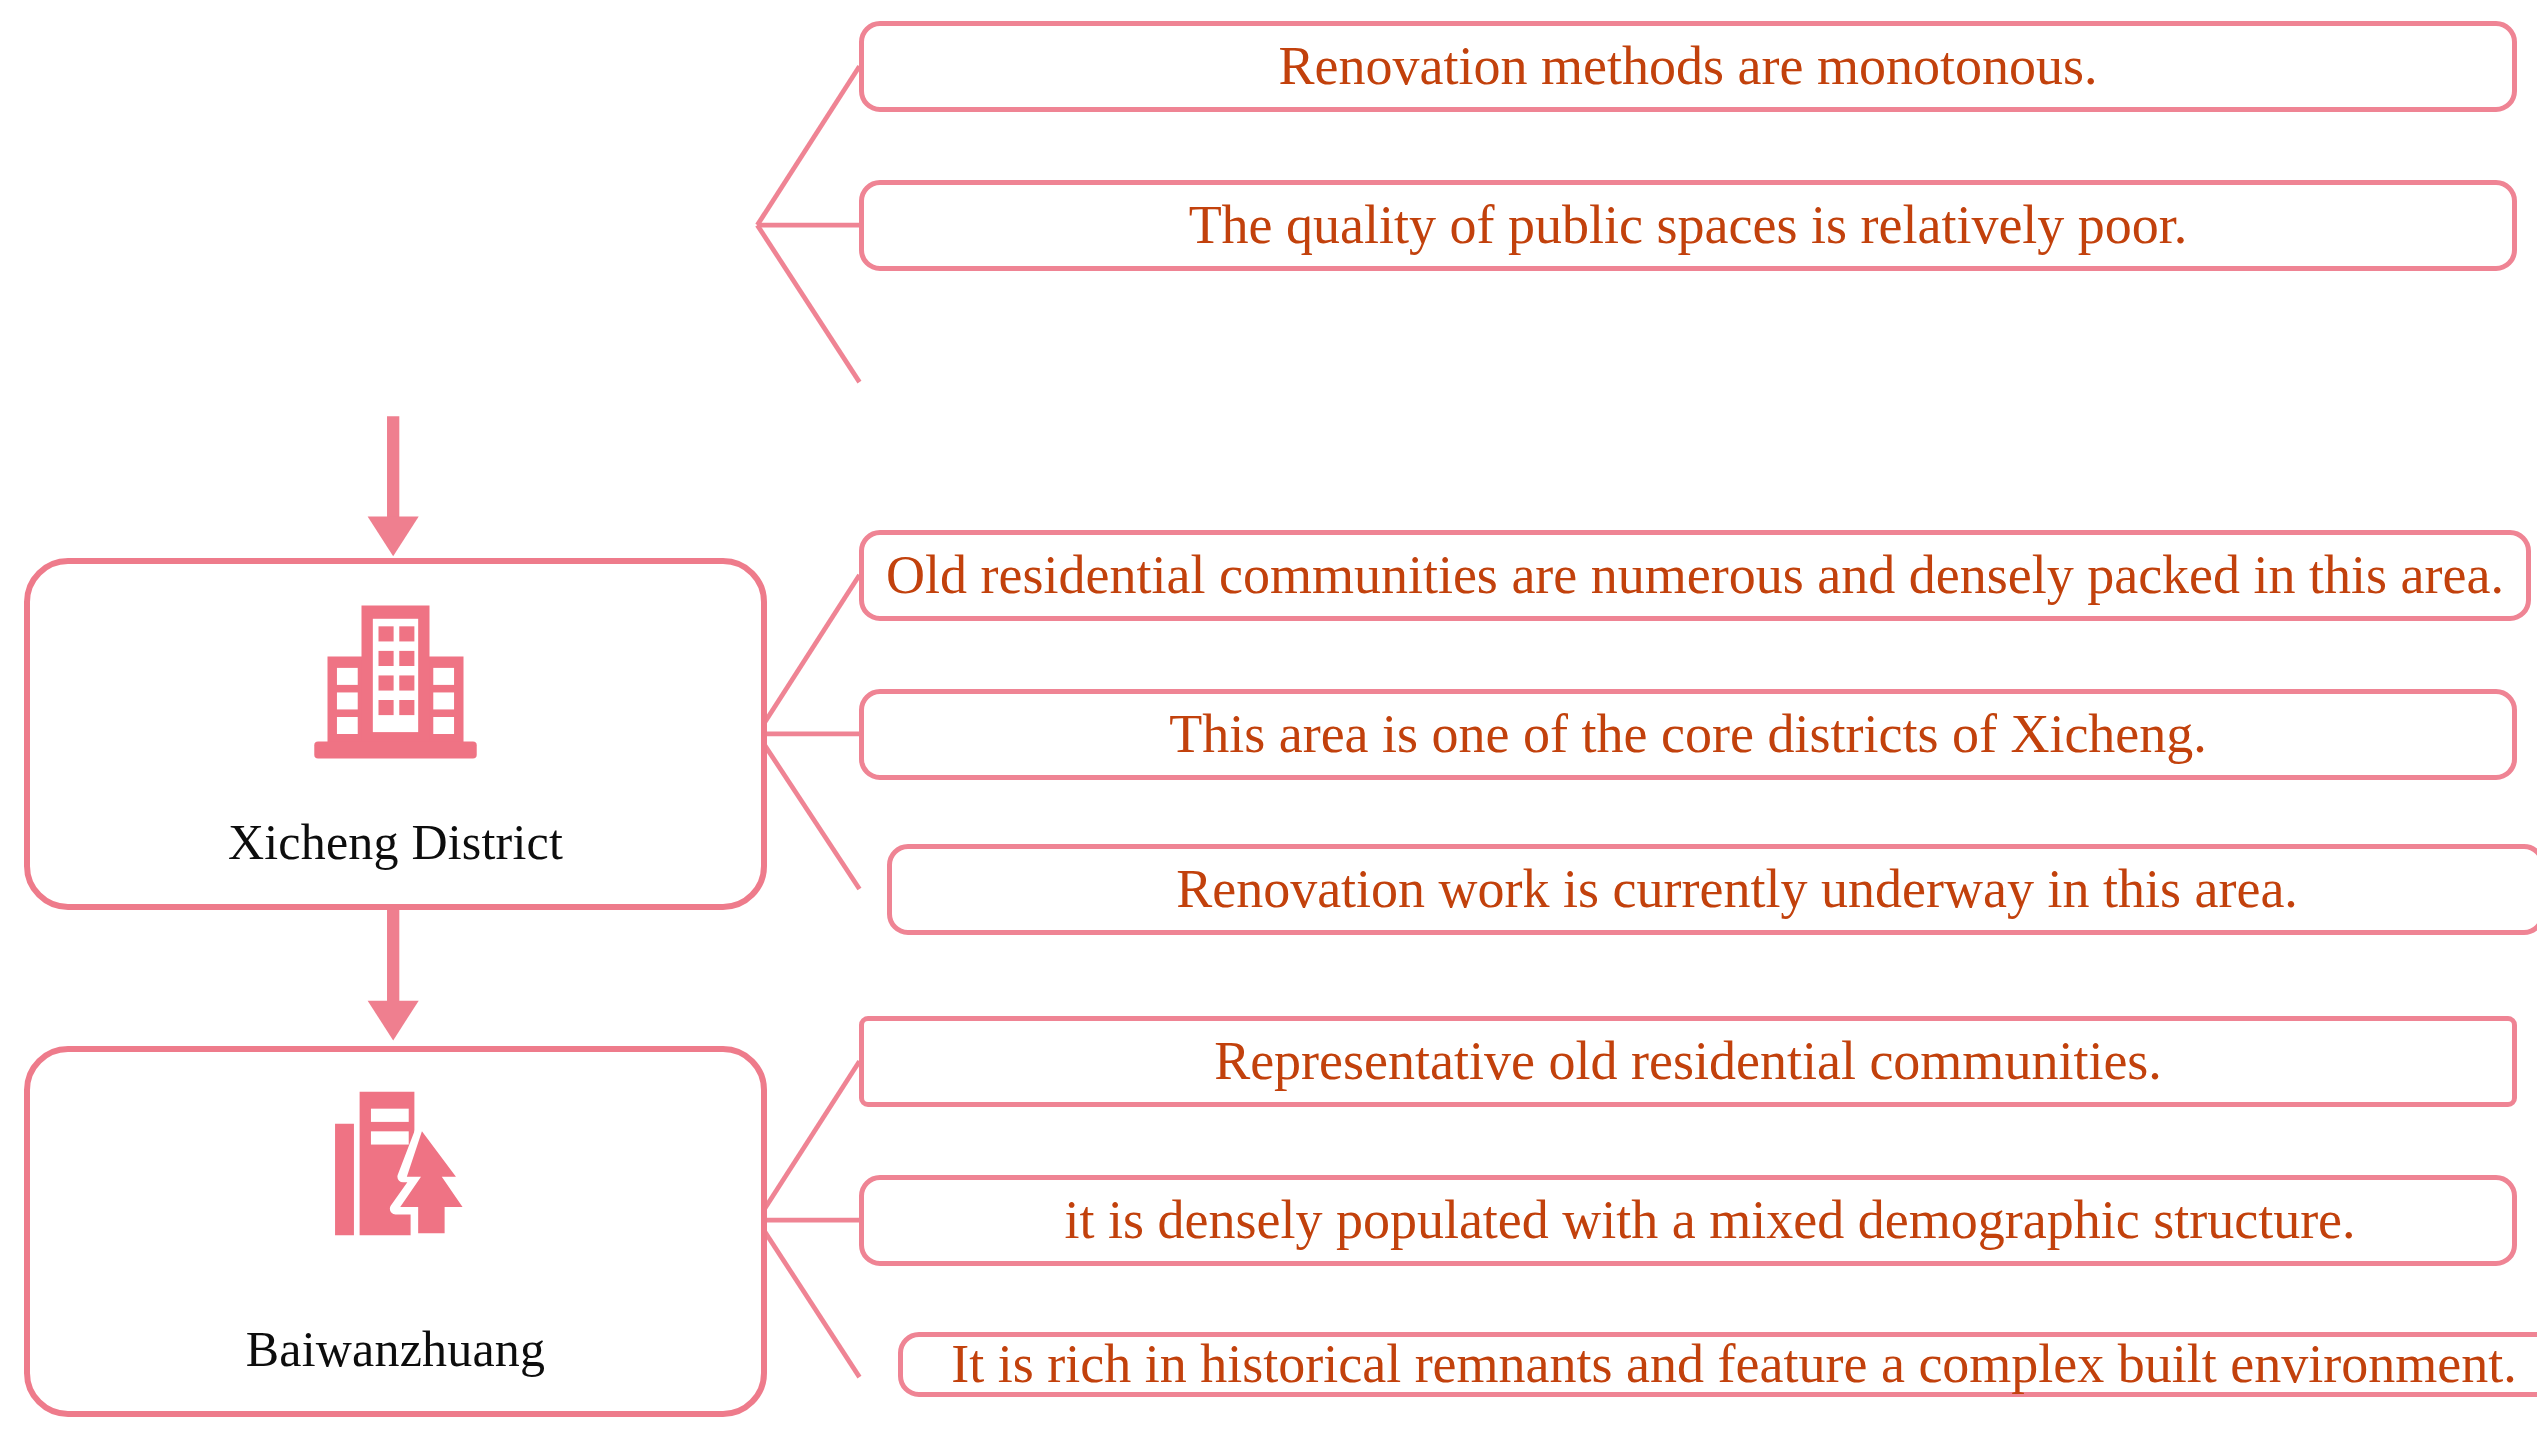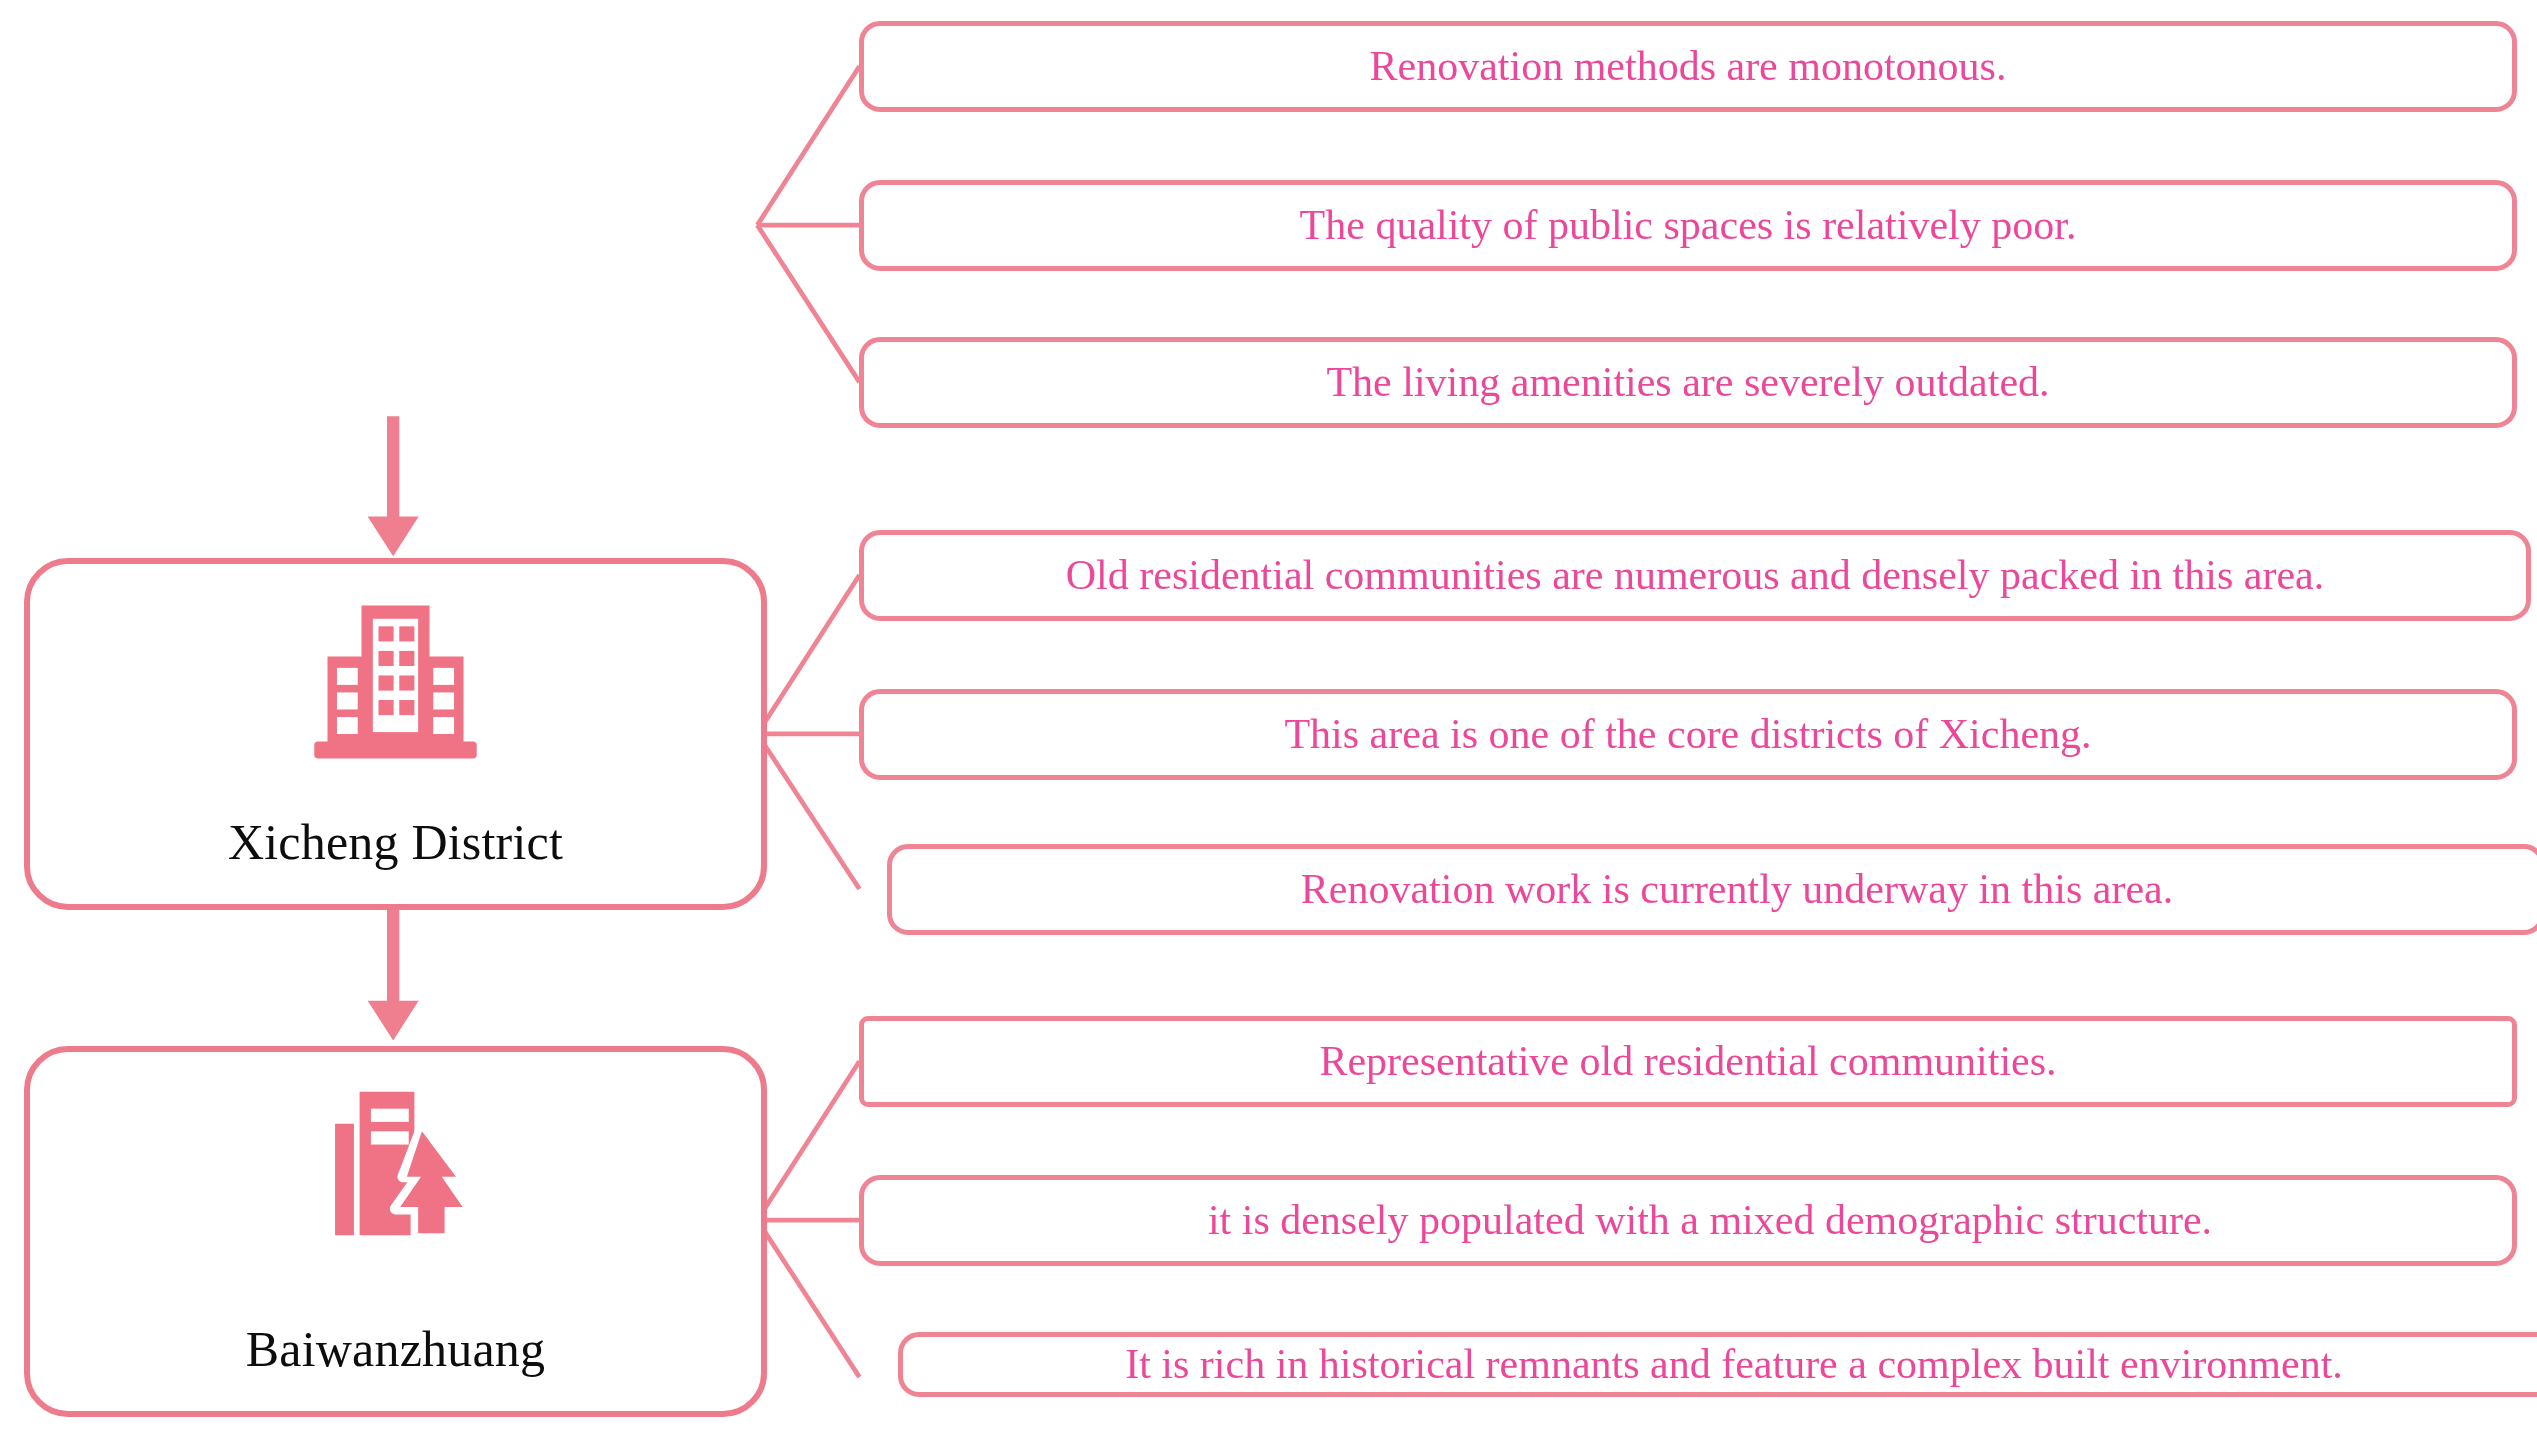--- a/index.html
+++ b/index.html
@@ -62,22 +62,22 @@
     position: absolute;
     box-sizing: border-box;
     background: #ffffff;
     border: 5.7px solid #ef8494;
     border-radius: 21px;
     display: flex;
     align-items: center;
     justify-content: center;
   }
   .stmt-text {
-    color: #ec4899;
-    font-size: 42px;
+    color: #c2410c;
+    font-size: 54px;
     line-height: 1.1;
     text-align: center;
     white-space: nowrap;
     padding: 0 17px;
   }
 </style>
 </head>
 <body>
 
 <div id="canvas">
@@ -162,23 +162,20 @@
     </span>
     <span class="node-label">Baiwanzhuang</span>
   </div>
 
   <div class="stmt-box" style="left:859px; top:21px; width:1658px; height:91px;">
     <span class="stmt-text">Renovation methods are monotonous.</span>
   </div>
   <div class="stmt-box" style="left:859px; top:180px; width:1658px; height:91px;">
     <span class="stmt-text">The quality of public spaces is relatively poor.</span>
   </div>
-  <div class="stmt-box" style="left:859px; top:337px; width:1658px; height:91px;">
-    <span class="stmt-text">The living amenities are severely outdated.</span>
-  </div>
 
   <div class="stmt-box" style="left:859px; top:530px; width:1672px; height:91px;">
     <span class="stmt-text">Old residential communities are numerous and densely packed in this area.</span>
   </div>
   <div class="stmt-box" style="left:859px; top:689px; width:1658px; height:91px;">
     <span class="stmt-text">This area is one of the core districts of Xicheng.</span>
   </div>
   <div class="stmt-box" style="left:887px; top:844px; width:1658px; height:91px;padding-left:42px;">
     <span class="stmt-text">Renovation work is currently underway in this area.</span>
   </div>

